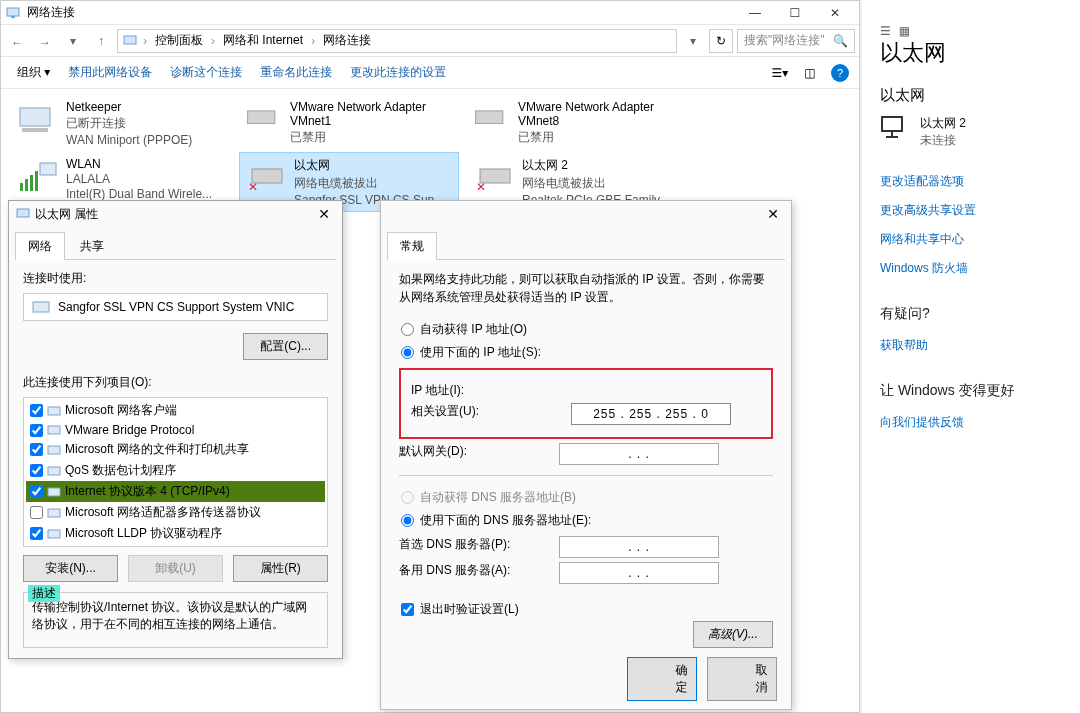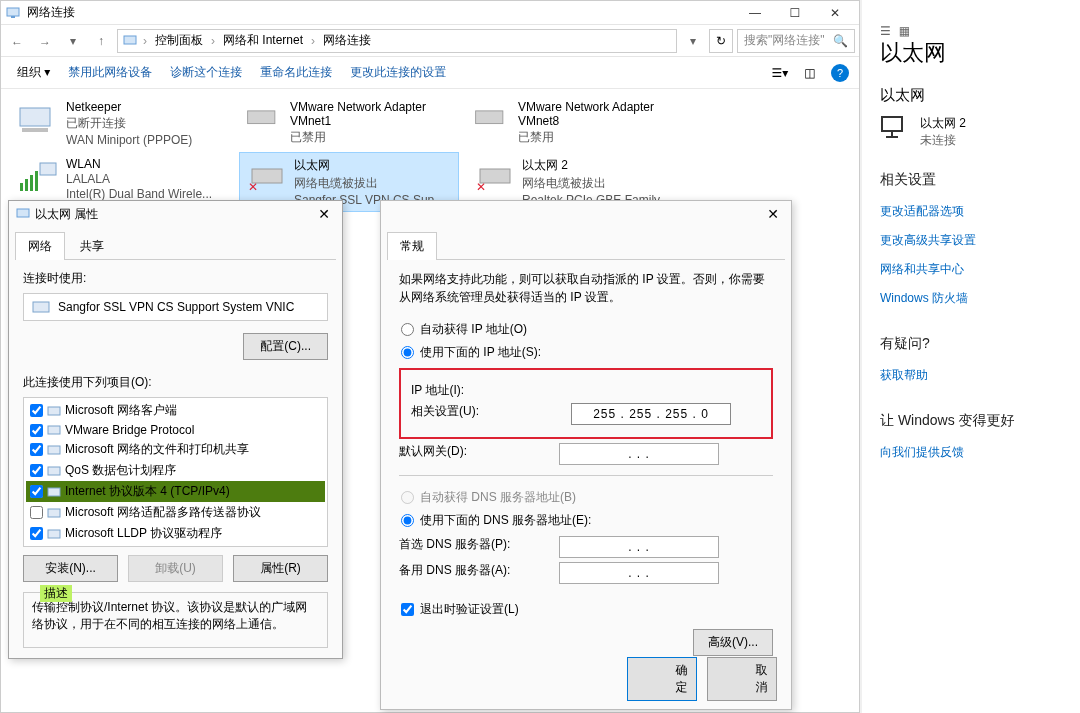--- a/index.html
+++ b/index.html
@@ -46,34 +46,34 @@
 .config-btn { float: right; padding: 4px 16px; background: #e5e5e5; border: 1px solid #999; margin-bottom: 8px; }
 .item-list { clear: both; border: 1px solid #ccc; background: #fff; height: 150px; overflow: auto; padding: 2px; margin-bottom: 8px; }
 .chk-row { display: flex; align-items: center; gap: 4px; padding: 2px 4px; }
 .chk-row.selected { background: #4d7c0f; }
 .chk-row input[type=checkbox] { width: 13px; height: 13px; }
 .small-ico { width: 14px; height: 14px; }
 .btn-row { display: flex; gap: 10px; margin-bottom: 10px; }
 .dlg-btn { flex: 1; padding: 4px 8px; border: 1px solid #999; background: #e5e5e5; text-align: center; }
 .dlg-btn.disabled { color: #888; border-color: #ccc; }
 .desc-box { border: 1px solid #ccc; padding: 6px 8px; height: 56px; position: relative; }
-.desc-title { position: absolute; top: -8px; left: 16px; background: #bef264; padding: 0 4px; }
+.desc-title { position: absolute; top: -8px; left: 4px; background: #5eead4; padding: 0 4px; }
 
 .ipv4-dialog { position: absolute; left: 380px; top: 200px; width: 412px; height: 510px; background: #fafafa; border: 1px solid #bbb; box-shadow: 2px 2px 8px rgba(0,0,0,.2); }
 .ipv4-body { padding: 10px 18px; }
 .ipv4-text { line-height: 1.5; margin-bottom: 12px; }
 .radio-row { display: flex; align-items: center; gap: 6px; padding: 3px 0 3px 2px; }
 .radio-row input { margin:0; }
 .ip-box { border: 2px solid #d23; padding: 8px 10px; margin: 4px 0; }
 .ip-row { display: flex; align-items: flex-start; margin: 4px 0; }
 .ip-label { width: 160px; }
 .ip-input { width: 160px; height: 22px; border: 1px solid #888; background: #fff; text-align: center; letter-spacing: 1px; display: flex; align-items: center; justify-content: center; }
 .ip-box-nobord .ip-input { border-color: #aaa; }
 .dns-sep { border-top: 1px solid #ccc; margin: 10px 0; }
-.adv-btn { float: right; padding: 4px 14px; border: 1px solid #999; background: #e5e5e5; margin-top: 8px; }
+.adv-btn { float: right; padding: 4px 14px; border: 1px solid #999; background: #e5e5e5; margin-top: 0; font-style: italic; }
 .bottom-btns { position: absolute; bottom: 8px; right: 14px; display: flex; gap: 10px; }
 .bottom-btns .dlg-btn { width: 70px; flex: none; background: #e1e1e1; padding-left: 47px; }
 .bottom-btns .primary { border-color: #0078d7; }
 
 .sidebar { position: absolute; left: 862px; top: 0; right: 0; height: 713px; background: #fff; padding: 16px 18px; }
 .sidebar h1 { font-size: 22px; font-weight: 400; margin-bottom: 18px; }
 .sidebar h2 { font-size: 15px; font-weight: 400; margin: 12px 0 8px 0; }
 .side-adapter { display: flex; gap: 10px; align-items: flex-start; margin: 10px 0 18px 0; }
 .side-adapter .ico { width: 30px; height: 24px; }
 .link { color: #0067c0; padding: 6px 0; cursor: pointer; }
@@ -367,21 +367,20 @@
     <svg class="ico" viewBox="0 0 30 24">
         <rect x="2" y="2" width="20" height="14" fill="none" stroke="#333" stroke-width="2"></rect>
         <line x1="12" y1="16" x2="12" y2="22" stroke="#333" stroke-width="2"></line>
         <line x1="6" y1="22" x2="18" y2="22" stroke="#333" stroke-width="2"></line>
       </svg>
     <div>
       <div>以太网 2</div>
       <div style="color:#666">未连接</div>
     </div>
   </div>
-  <div class="side-section-title">相关设置</div>
   <div class="link">更改适配器选项</div>
   <div class="link">更改高级共享设置</div>
   <div class="link">网络和共享中心</div>
   <div class="link">Windows 防火墙</div>
   <div class="side-section-title">有疑问?</div>
   <div class="link">获取帮助</div>
   <div class="side-section-title">让 Windows 变得更好</div>
   <div class="link">向我们提供反馈</div>
 </div>
 

